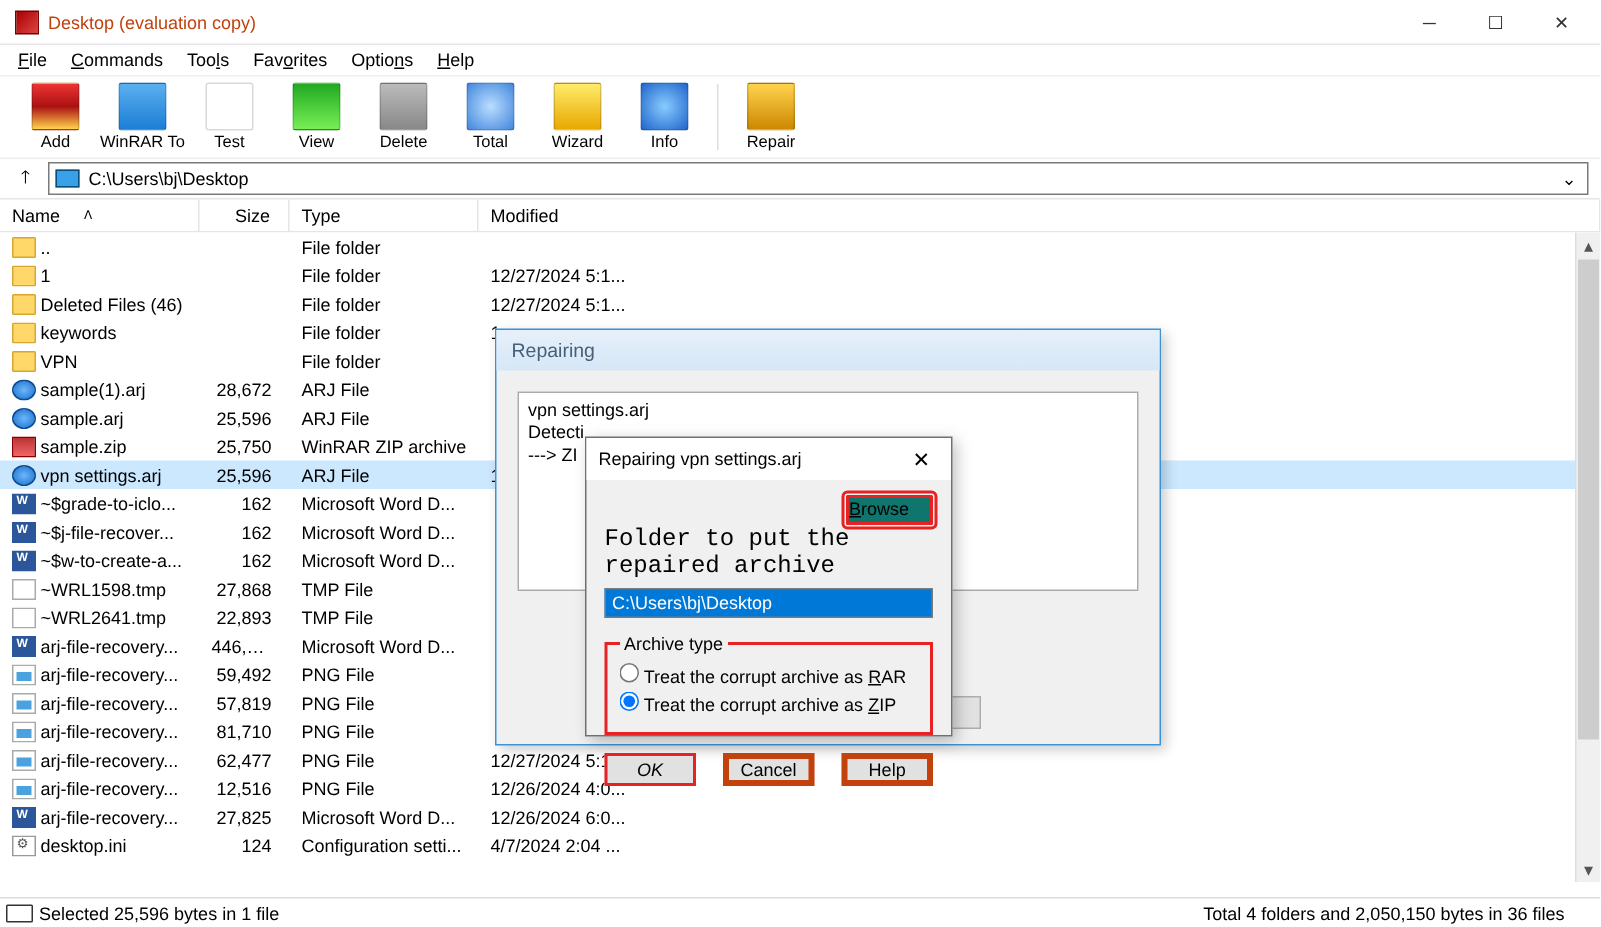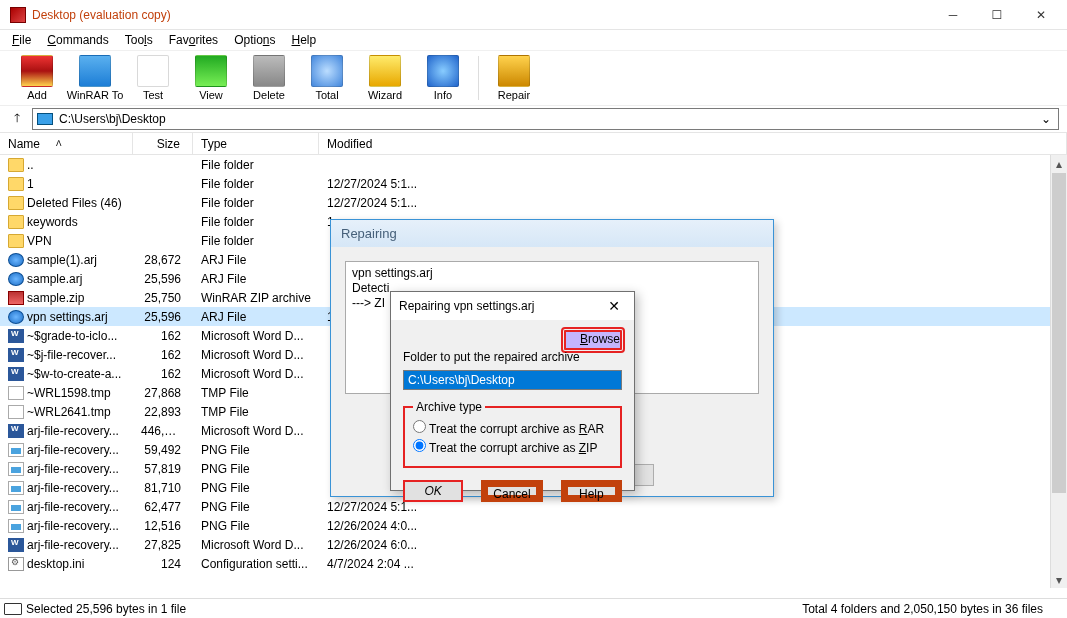--- a/index.html
+++ b/index.html
@@ -76,29 +76,29 @@
 .dlg-back .log { margin:14px 14px 0; background:#fff; border:1px solid #aaa; height:133px; padding:4px 6px; line-height:15px; font-size:12px;}
 .dlg-back .btns { display:flex; justify-content:center; gap:20px; margin-top:70px;}
 .dlg-back button { width:92px; height:22px; background:#e1e1e1; border:1px solid #adadad;}
 
 
 .dlg-front { position:absolute; left:390px; top:279px; width:245px; height:200px; background:#f0f0f0; border:1px solid #707070; box-shadow:3px 3px 10px rgba(0,0,0,.25);margin-top:12px;}
 .dlg-front .dft-title { height:28px; background:#fff; display:flex; align-items:center; padding:0 8px;}
 .dlg-front .dft-title .tt { flex:1; font-size:12px;}
 .dlg-front .dft-title .x { font-size:14px; padding:2px 6px; font-family:Arial;}
 .dlg-front .body { padding:10px 12px 8px;}
-.dlg-front .lbl { font-size:12px; margin-bottom:4px; display:inline-block;}
-.dlg-front .browse { float:right; width:58px; height:20px; border:2px solid #e62222; background:#c4b5fd; font-size:12px; line-height:14px; text-align:right; border-radius:1px; cursor:default;}
+.dlg-front .lbl { font-size:16px; margin-bottom:4px; display:inline-block;font-family:Liberation Mono, monospace;}
+.dlg-front .browse { float:right; width:58px; height:20px; border:2px solid #e62222; background:#0f766e; font-size:12px; line-height:14px; text-align:left; border-radius:1px; cursor:default;}
 .dlg-front .path { width:100%; height:20px; border:1px solid #7a7a7a; background:#fff; padding:0 4px; margin-top:2px; color:#000;}
 .dlg-front .path.sel { background:#0078d7; color:#fff;}
 .dlg-front fieldset { border:2px solid #e62222; margin-top:10px; padding:6px 8px 8px;}
 .dlg-front legend { font-size:12px; padding:0 3px;}
 .dlg-front label { display:block; font-size:12px; line-height:19px;}
 .dlg-front .btnrow { display:flex; justify-content:center; gap:18px; margin-top:12px;}
-.dlg-front .btnrow button { width:67px; height:22px; background:#e1e1e1; border:7px solid #c2410c; font-size:12px;}
+.dlg-front .btnrow button { width:67px; height:22px; background:#e1e1e1; border:4px solid #c2410c; font-size:12px;}
 .dlg-front .btnrow button.ok { border:2px solid #e62222;font-style:italic;}
 
 
 .ic-add{background:linear-gradient(#e33,#a11,#ffd24d);} 
 .ic-ext{background:linear-gradient(#5ab0ef,#1d7ed6);} 
 .ic-test{background:#fff;border:2px solid #d22;}
 .ic-view{background:linear-gradient(#2a2,#7e5);} 
 .ic-del{background:linear-gradient(#bbb,#888);} 
 .ic-find{background:radial-gradient(#bdf,#48d);} 
 .ic-wiz{background:linear-gradient(#ffeb6b,#e8a800);} 

